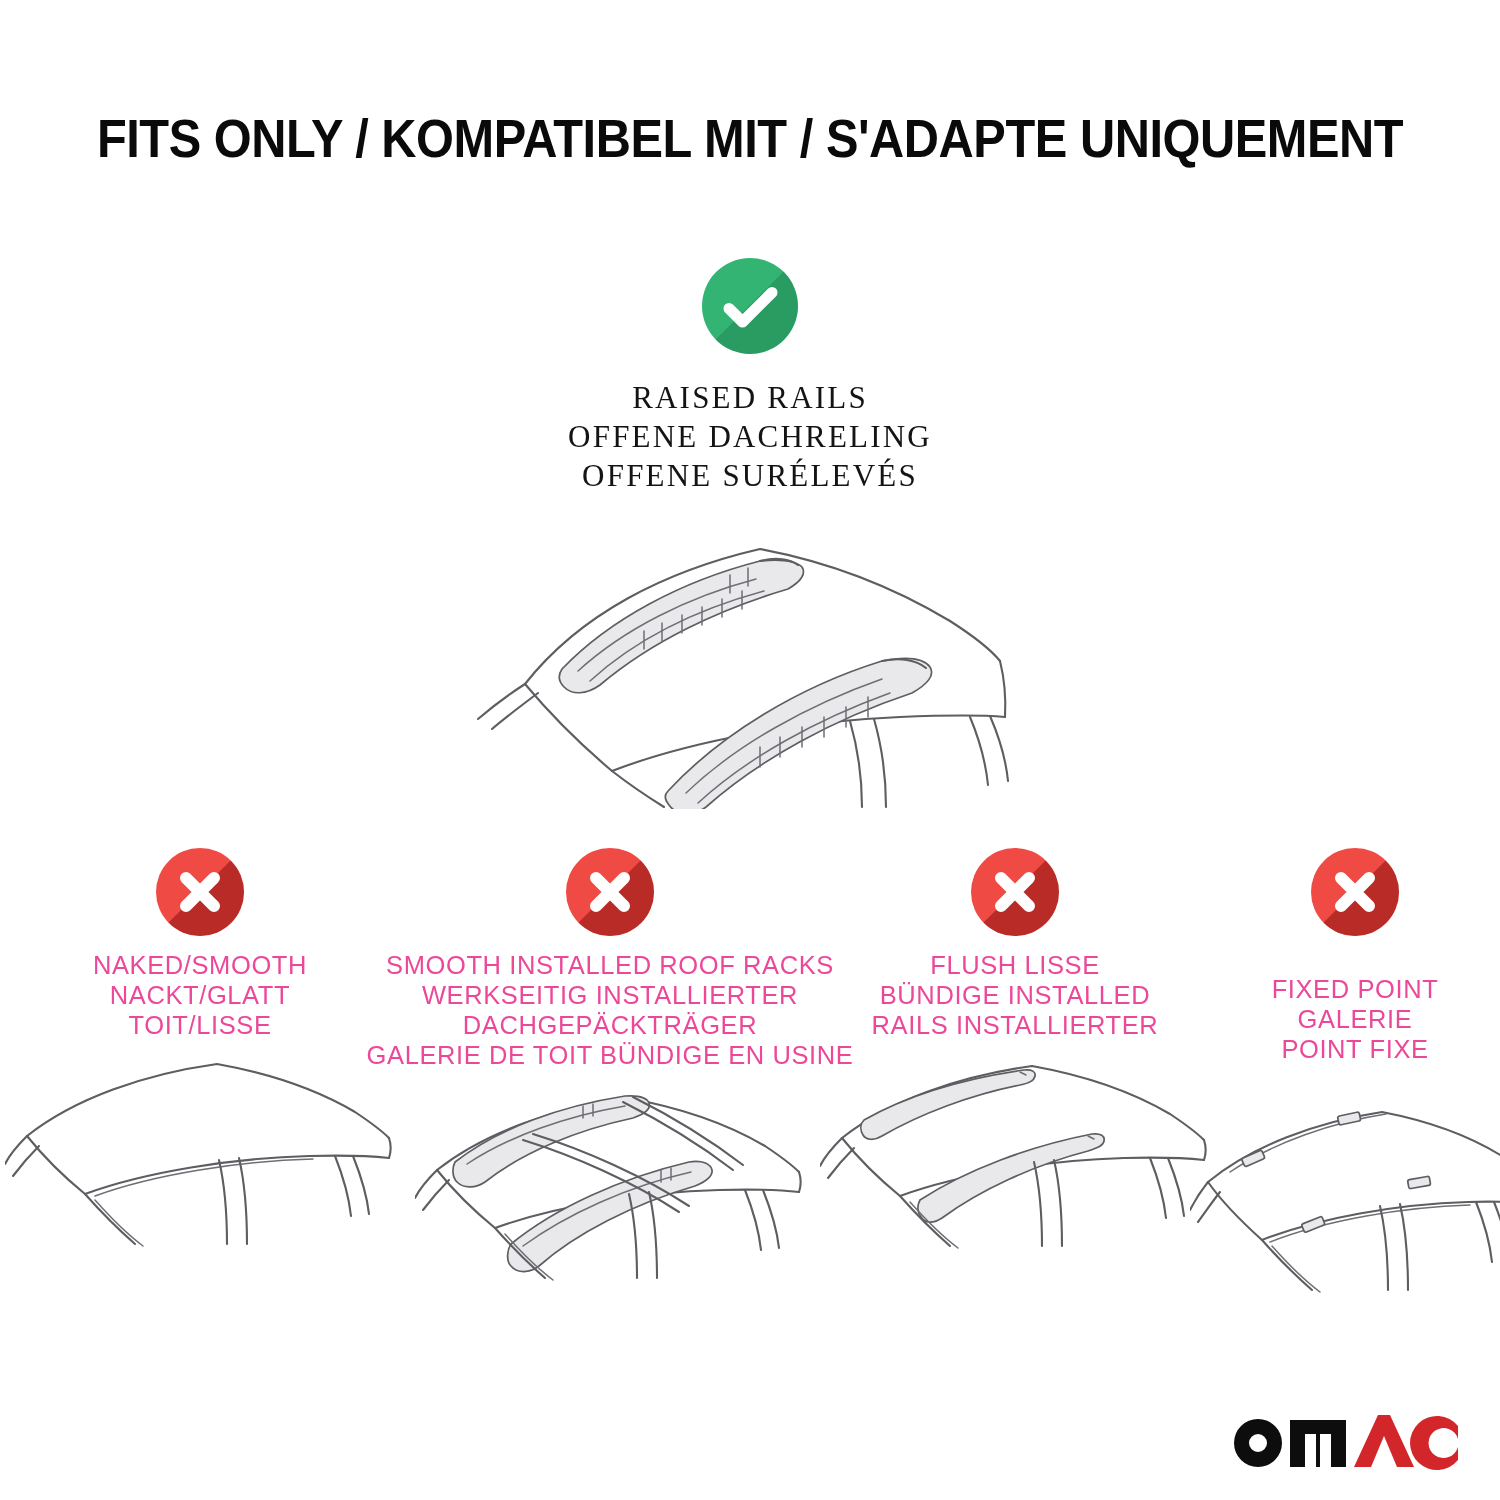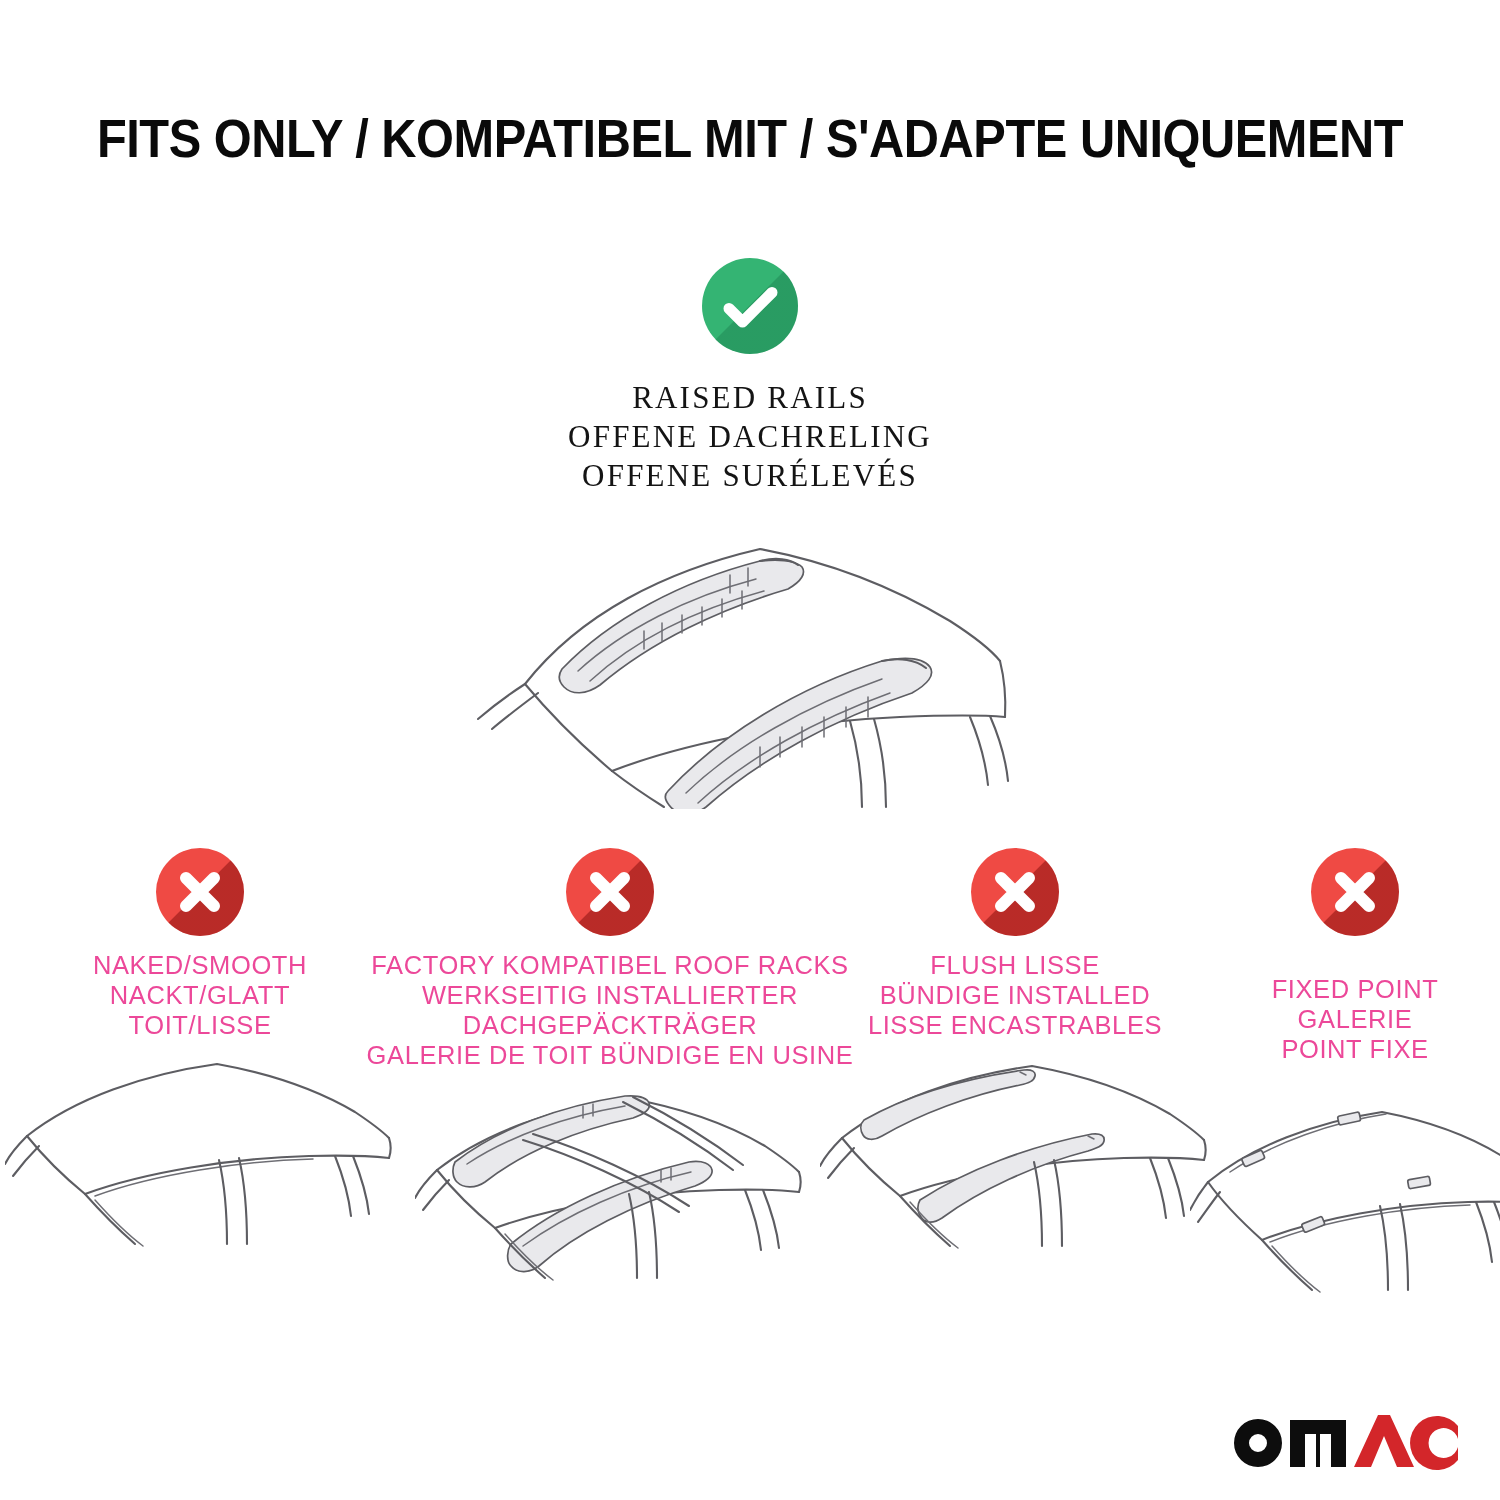--- a/index.html
+++ b/index.html
@@ -212,21 +212,21 @@
   </div>
 
   <div class="col c2">
     <div class="badge no">
       <div class="shadow"></div>
       <svg viewBox="0 0 88 88" aria-hidden="true">
         <path d="M30 30 L58 58 M58 30 L30 58" fill="none" stroke="#ffffff" stroke-width="12" stroke-linecap="round"></path>
       </svg>
     </div>
     <div class="col-label">
-      <div>FACTORY KOMPATIBEL ROOF RACKS</div>
+      <div>SMOOTH INSTALLED ROOF RACKS</div>
       <div>WERKSEITIG INSTALLIERTER</div>
       <div>DACHGEPÄCKTRÄGER</div>
       <div>GALERIE DE TOIT BÜNDIGE EN USINE</div>
     </div>
     <svg class="col-art" viewBox="0 0 390 220">
       <path class="ln" d="M22 92 C70 54 140 30 212 20 C268 30 316 48 350 68 C368 80 378 88 384 94"></path>
       <path class="ln" d="M22 92 C38 112 58 132 80 150"></path>
       <path class="ln" d="M80 150 C140 128 228 114 304 112 C340 111 366 112 384 114"></path>
       <path class="ln" d="M384 94 C386 100 386 108 384 114"></path>
 
@@ -258,21 +258,21 @@
   <div class="col c3">
     <div class="badge no">
       <div class="shadow"></div>
       <svg viewBox="0 0 88 88" aria-hidden="true">
         <path d="M30 30 L58 58 M58 30 L30 58" fill="none" stroke="#ffffff" stroke-width="12" stroke-linecap="round"></path>
       </svg>
     </div>
     <div class="col-label">
       <div>FLUSH LISSE</div>
       <div>BÜNDIGE INSTALLED</div>
-      <div>LISSE ENCASTRABLES</div>
+      <div>RAILS INSTALLIERTER</div>
     </div>
     <svg class="col-art" viewBox="0 0 390 220">
       <path class="ln" d="M22 90 C70 52 140 28 212 18 C268 28 316 46 350 66 C368 78 378 86 384 92"></path>
       <path class="ln" d="M22 90 C38 110 58 130 80 148"></path>
       <path class="ln" d="M80 148 C140 126 228 112 304 110 C340 109 366 110 384 112"></path>
       <path class="ln" d="M384 92 C386 98 386 106 384 112"></path>
 
       <path class="fill-l" d="M44 72 C90 46 148 30 204 22 C212 21 216 24 215 28 C214 33 209 35 200 37 C150 47 100 66 62 88 C54 93 46 92 43 87 C40 82 40 76 44 72 Z"></path>
 
       <path class="fill-l" d="M100 152 C146 122 210 98 272 86 C281 85 285 88 284 93 C283 98 277 100 268 103 C214 117 160 142 122 170 C113 176 104 175 101 169 C97 164 97 157 100 152 Z"></path>

